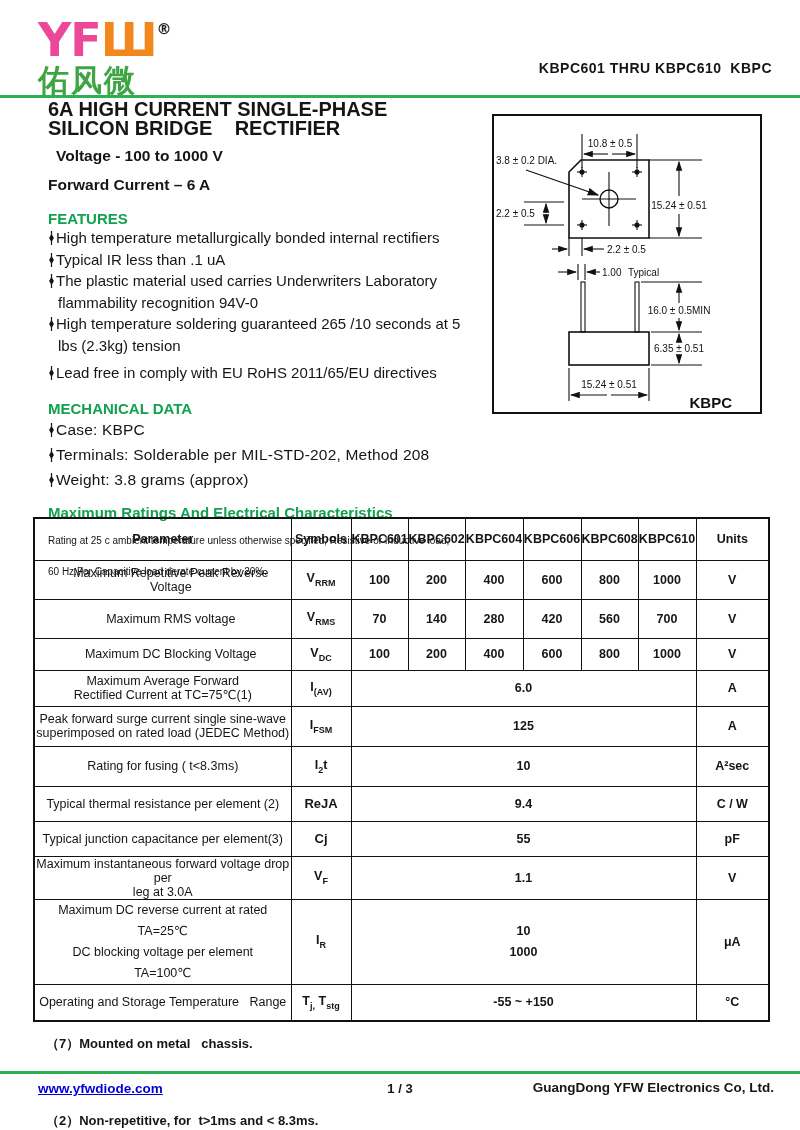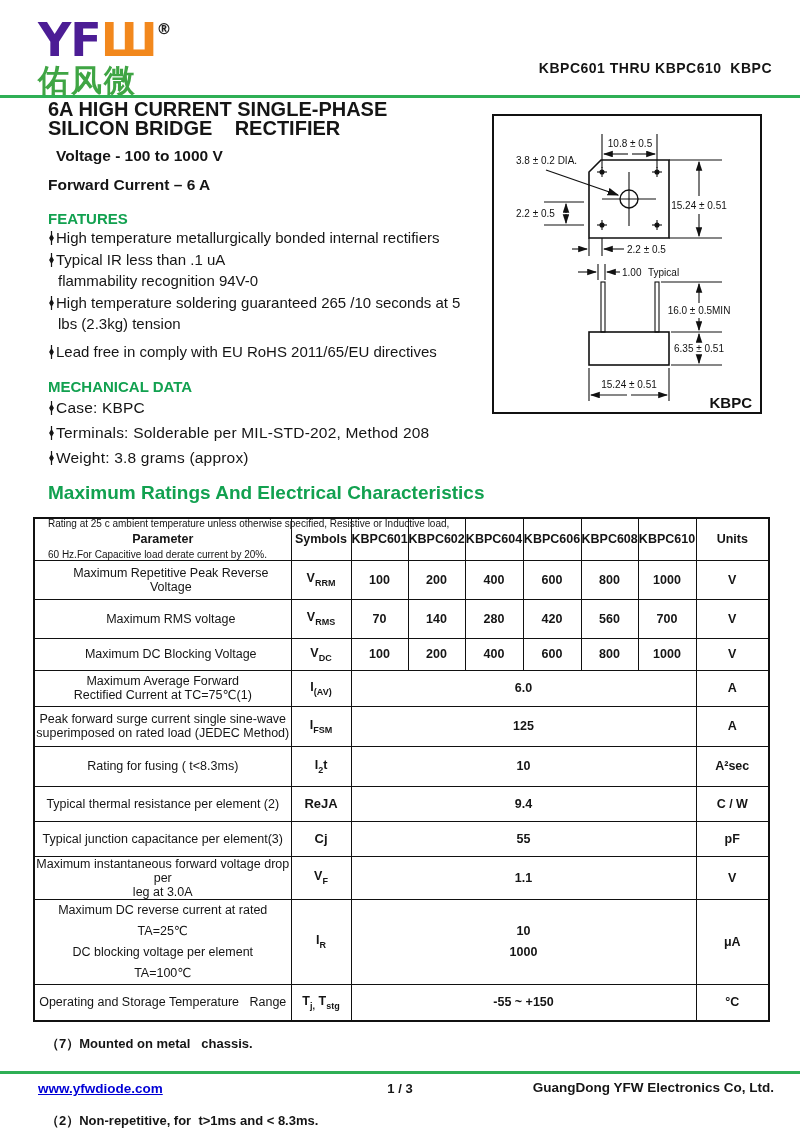--- a/index.html
+++ b/index.html
@@ -2,43 +2,43 @@
 <html><head>
 <meta charset="utf-8">
 <style>
   * { margin:0; padding:0; box-sizing:border-box; }
   body { background:#e8e8e8; font-family:"Liberation Sans","DejaVu Sans",sans-serif; }
   .page { position:relative; width:800px; height:1130px; background:#ffffff; margin:0 auto; overflow:hidden; color:#151515; }
 
   
   .logo { position:absolute; left:38px; top:6px; }
   .logo-en { font-family:"DejaVu Sans",sans-serif; font-weight:bold; font-size:46px; line-height:46px; letter-spacing:-1px; }
-  .logo-yf { color:#4c1d95; }
+  .logo-yf { color:#ec4899; }
   .logo-w  { color:#F2881D; }
   .logo-reg { font-size:15px; color:#222; vertical-align:22px; font-weight:bold; }
   .logo-cn { font-family:"DejaVu Sans","Liberation Sans",sans-serif; color:#3FA544; font-weight:bold; font-size:31px; line-height:34px; letter-spacing:2px; }
   .doc-title { position:absolute; right:28px; top:60px; font-size:14px; font-weight:bold; letter-spacing:0.5px; white-space:pre; }
   .rule-top { position:absolute; left:0; top:95px; width:800px; height:3px; background:#2FAF55; }
   .rule-bottom { position:absolute; left:0; top:1071px; width:800px; height:3px; background:#2FAF55; }
 
   
   .leftcol { position:absolute; left:48px; top:100px; width:480px; }
   .h-prod { font-size:20px; font-weight:bold; line-height:19px; white-space:pre-wrap; }
   .h-volt { font-size:15.5px; font-weight:bold; margin-top:9px;margin-left:8px; }
   .h-curr { font-size:15.5px; font-weight:bold; margin-top:11px; }
   .sec-head { color:#12A150; font-weight:bold; font-size:15px; margin-top:16px; }
   .feat-item { font-size:15px; line-height:21.5px; }
   .feat-line2 { padding-left:10px; }
   .bullet { display:inline-block; width:7px; height:14px; margin-right:1px; vertical-align:-2px; }
   .mech-item { font-size:15.5px; line-height:25px; letter-spacing:0.2px; }
-  .ratings-head { color:#12A150; font-weight:bold; font-size:19px; margin-top:12px; }
+  .ratings-head { color:#12A150; font-weight:bold; font-size:15px; margin-top:12px; }
   .cond { font-size:10px; margin-top:9px; line-height:22px; }
 
   
-  .diagram { position:absolute; left:492px; top:114px; width:270px; height:300px; border:2px solid #111; background:#fff;padding-left:20px; }
+  .diagram { position:absolute; left:492px; top:114px; width:270px; height:300px; border:2px solid #111; background:#fff; }
   .diagram svg { display:block; }
   .dim-text { font-size:10px; fill:#111; }
   .kbpc-label { font-size:15px; font-weight:bold; fill:#111; }
 
   
   table.ratings { position:absolute; left:33px; top:517px; width:735px; border-collapse:collapse; table-layout:fixed; }
   table.ratings th, table.ratings td { border:1.5px solid #111; font-size:12.5px; text-align:center; vertical-align:middle; padding:0; }
   table.ratings { border:2px solid #111; }
   th.hdr { font-size:13px; font-weight:bold; }
   td.param { text-align:left; font-size:12.3px; white-space:pre-wrap; padding:2px 2px 2px 4px; line-height:14px; }
@@ -77,20 +77,24 @@
 
     <div class="sec-head">FEATURES</div>
     <div class="feat-item"><svg class="bullet" viewBox="0 0 8 16">
           <path d="M4 0 V16" stroke="#151515" stroke-width="1.4" fill="none"></path>
           <path d="M4 3.5 L6.8 8 L4 12.5 L1.2 8 Z" fill="#151515"></path>
         </svg><span>High temperature metallurgically bonded internal rectifiers</span></div>
     <div class="feat-item"><svg class="bullet" viewBox="0 0 8 16">
           <path d="M4 0 V16" stroke="#151515" stroke-width="1.4" fill="none"></path>
           <path d="M4 3.5 L6.8 8 L4 12.5 L1.2 8 Z" fill="#151515"></path>
         </svg><span>Typical IR less than .1 uA</span></div>
+    <div class="feat-item"><svg class="bullet" viewBox="0 0 8 16">
+          <path d="M4 0 V16" stroke="#151515" stroke-width="1.4" fill="none"></path>
+          <path d="M4 3.5 L6.8 8 L4 12.5 L1.2 8 Z" fill="#151515"></path>
+        </svg><span>The plastic material used carries Underwriters Laboratory</span></div>
     <div class="feat-item feat-line2">flammability recognition 94V-0</div>
     <div class="feat-item"><svg class="bullet" viewBox="0 0 8 16">
           <path d="M4 0 V16" stroke="#151515" stroke-width="1.4" fill="none"></path>
           <path d="M4 3.5 L6.8 8 L4 12.5 L1.2 8 Z" fill="#151515"></path>
         </svg><span>High temperature soldering guaranteed 265 /10 seconds at 5</span></div>
     <div class="feat-item feat-line2">lbs (2.3kg) tension</div>
     <div class="feat-item" style="margin-top:6px;"><svg class="bullet" viewBox="0 0 8 16">
           <path d="M4 0 V16" stroke="#151515" stroke-width="1.4" fill="none"></path>
           <path d="M4 3.5 L6.8 8 L4 12.5 L1.2 8 Z" fill="#151515"></path>
         </svg><span>Lead free in comply with EU RoHS 2011/65/EU directives</span></div>

